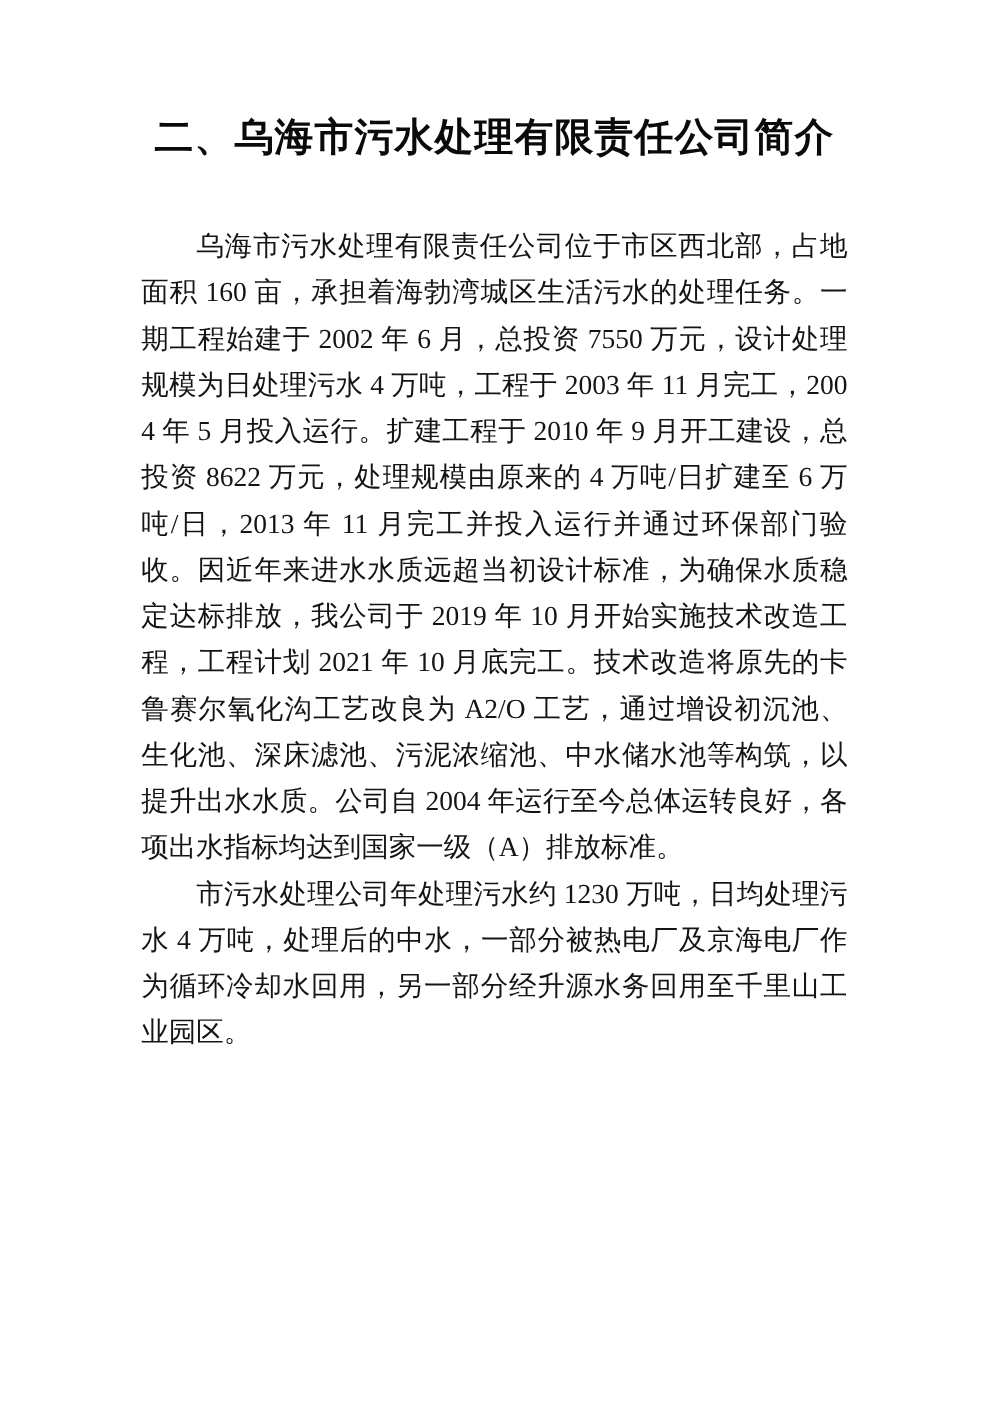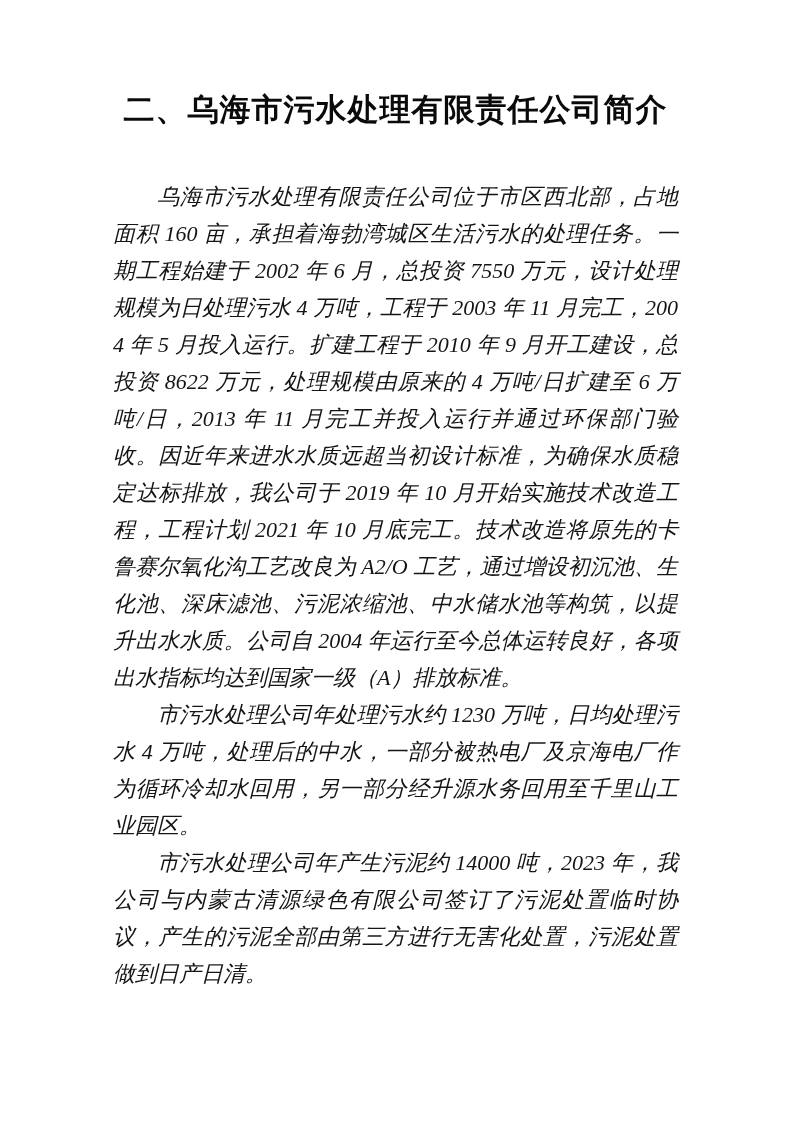--- a/index.html
+++ b/index.html
@@ -26,21 +26,20 @@
     font-size: 31px;
     line-height: 48px;
     font-weight: bold;
     text-align: center;
     letter-spacing: 1px;
     color: #0a0a0a;
     font-family: "Liberation Serif", "DejaVu Serif", serif;
   }
   .doc-body {
     margin-top: 44px;
-    font-style: italic;
   }
   .doc-body p {
     margin: 0;
     font-size: 22px;
     line-height: 37px;
     text-align: justify;
     text-justify: inter-ideograph;
     text-indent: 2em;
     word-break: break-all;
     color: #141414;
@@ -48,15 +47,14 @@
 </style>
 </head>
 <body>
 
 <div class="page">
   <h1 class="doc-title">二、乌海市污水处理有限责任公司简介</h1>
 
   <div class="doc-body">
     <p>乌海市污水处理有限责任公司位于市区西北部，占地面积 160 亩，承担着海勃湾城区生活污水的处理任务。一期工程始建于 2002 年 6 月，总投资 7550 万元，设计处理规模为日处理污水 4 万吨，工程于 2003 年 11 月完工，2004 年 5 月投入运行。扩建工程于 2010 年 9 月开工建设，总投资 8622 万元，处理规模由原来的 4 万吨/日扩建至 6 万吨/日，2013 年 11 月完工并投入运行并通过环保部门验收。因近年来进水水质远超当初设计标准，为确保水质稳定达标排放，我公司于 2019 年 10 月开始实施技术改造工程，工程计划 2021 年 10 月底完工。技术改造将原先的卡鲁赛尔氧化沟工艺改良为 A2/O 工艺，通过增设初沉池、生化池、深床滤池、污泥浓缩池、中水储水池等构筑，以提升出水水质。公司自 2004 年运行至今总体运转良好，各项出水指标均达到国家一级（A）排放标准。</p>
     <p>市污水处理公司年处理污水约 1230 万吨，日均处理污水 4 万吨，处理后的中水，一部分被热电厂及京海电厂作为循环冷却水回用，另一部分经升源水务回用至千里山工业园区。</p>
-    <p>市污水处理公司年产生污泥约 14000 吨，2023 年，我公司与内蒙古清源绿色有限公司签订了污泥处置临时协议，产生的污泥全部由第三方进行无害化处置，污泥处置做到日产日清。</p>
   </div>
 </div>
 
 </body></html>

